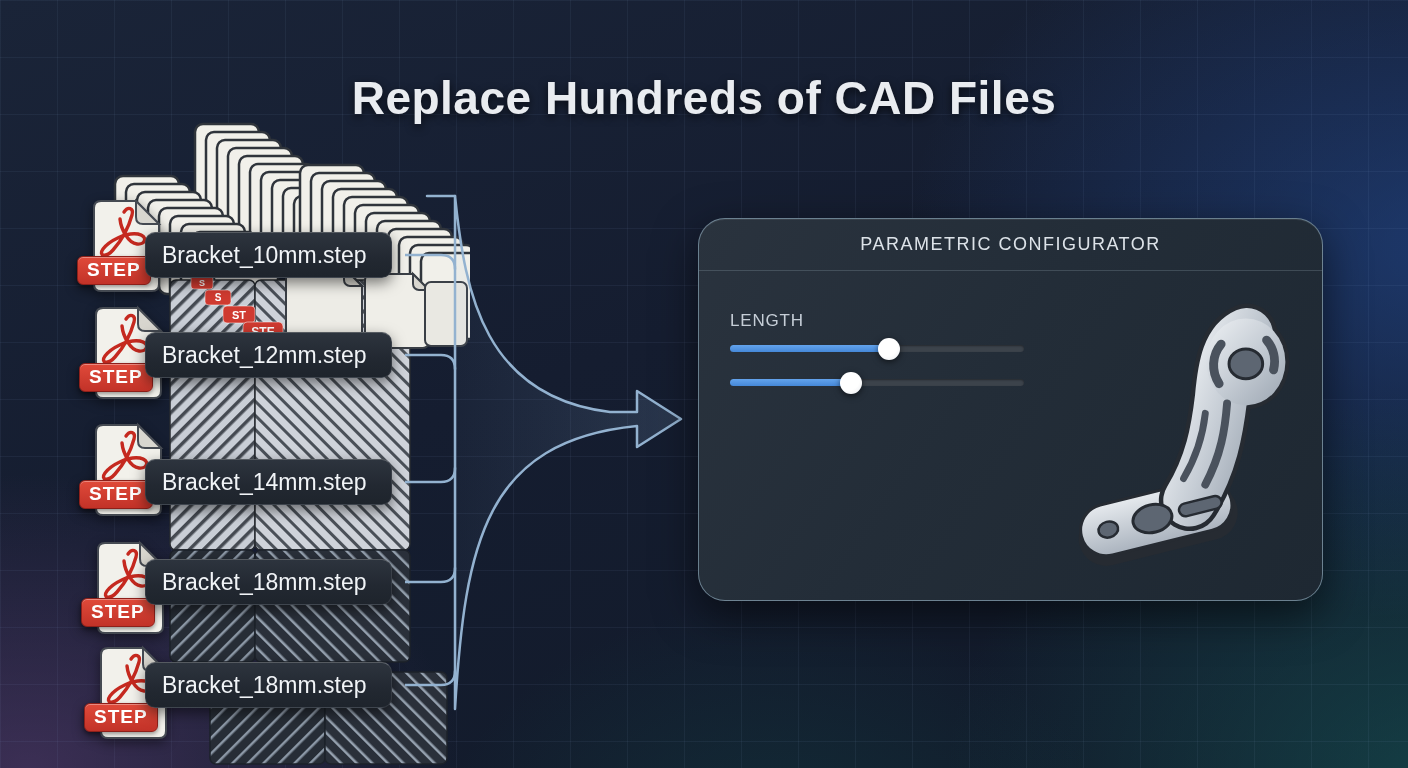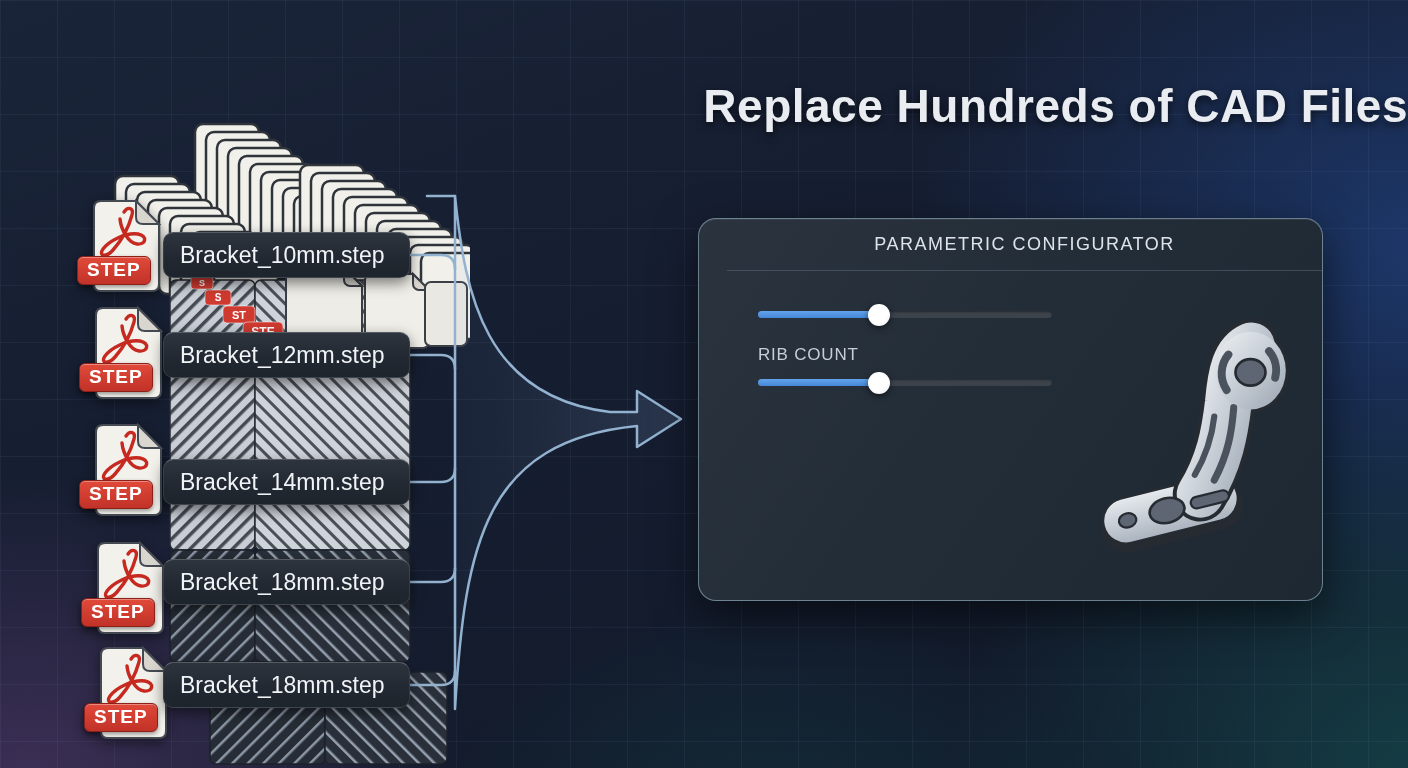--- a/index.html
+++ b/index.html
@@ -9,50 +9,50 @@
          radial-gradient(620px 420px at 2% 100%, rgba(92,62,116,.55), transparent 70%),
          radial-gradient(700px 560px at 102% 102%, rgba(23,92,92,.55), transparent 70%),
          radial-gradient(760px 520px at 103% 32%, rgba(38,84,168,.5), transparent 72%),
          radial-gradient(500px 400px at 55% 115%, rgba(18,70,74,.45), transparent 70%),
          linear-gradient(160deg,#1a2438 0%,#151d30 45%,#111a29 100%);}
   .grid-overlay{position:absolute;inset:0;pointer-events:none;
        background-image:
          linear-gradient(rgba(150,180,230,.065) 1px, transparent 1px),
          linear-gradient(90deg, rgba(150,180,230,.065) 1px, transparent 1px);
        background-size:57px 57px;}
-  .page-title{position:absolute;top:48px;left:0;width:100%;text-align:right;
+  .page-title{position:absolute;top:40px;left:0;width:100%;text-align:center;
        font-size:46px;font-weight:700;color:#e9ecf0;letter-spacing:.5px;
        text-shadow:0 3px 8px rgba(0,0,0,.65);}
 
   
   .stack-art{position:absolute;left:75px;top:110px;}
 
-  .file-pill{position:absolute;left:163px;width:247px;height:46px;border-radius:10px;
+  .file-pill{position:absolute;left:145px;width:247px;height:46px;border-radius:10px;
        background:linear-gradient(180deg,#2d343e 0%,#222831 60%,#1e242c 100%);
        border:1px solid rgba(255,255,255,.09);border-top-color:rgba(255,255,255,.25);
        box-shadow:0 5px 14px rgba(0,0,0,.5);
        color:#f1f4f7;font-size:23px;line-height:45px;padding-left:16px;box-sizing:border-box;
        white-space:nowrap;}
   .file-icon{position:absolute;width:80px;height:102px;filter:drop-shadow(0 4px 6px rgba(0,0,0,.45));}
   .file-icon svg{position:absolute;inset:0;}
   .step-badge{position:absolute;left:-9px;bottom:13px;padding:2px 9px 3px;
        background:linear-gradient(180deg,#e04a3a,#c23228);
        border:1px solid #8e201a;border-radius:6px;
        box-shadow:inset 0 1px 0 rgba(255,255,255,.35),0 2px 4px rgba(0,0,0,.4);
        color:#fff;font-weight:700;font-size:19px;letter-spacing:1px;}
 
   
   .funnel{position:absolute;left:405px;top:185px;}
 
   
   .panel{position:absolute;left:698px;top:218px;width:625px;height:383px;box-sizing:border-box;
-       border-radius:18px;
+       border-radius:27px;
        background:linear-gradient(125deg,#2a333e 0%,#232d38 45%,#1e2832 100%);
        border:1px solid rgba(168,198,216,.55);
-       box-shadow:0 14px 44px rgba(0,0,0,.55), inset 0 1px 0 rgba(255,255,255,.08);padding-left:28px;}
+       box-shadow:0 14px 44px rgba(0,0,0,.55), inset 0 1px 0 rgba(255,255,255,.08);}
   .panel-header{height:51px;line-height:51px;text-align:center;
        color:#dde3e9;font-size:18px;letter-spacing:1.5px;font-weight:500;
        border-bottom:1px solid rgba(200,220,235,.18);}
   .panel-body{display:flex;padding:40px 30px 0 31px;}
   .sliders{width:300px;}
   .slider-row{margin-bottom:27px;}
   .slider-label{color:#c6ced7;font-size:17px;letter-spacing:.8px;margin-bottom:14px;}
   .slider-track{position:relative;width:294px;height:7px;border-radius:4px;background:#3c434b;
        box-shadow:inset 0 1px 2px rgba(0,0,0,.4);}
   .slider-fill{position:absolute;left:0;top:0;height:100%;border-radius:4px;
@@ -239,36 +239,36 @@
   </svg>
   <div class="step-badge">STEP</div>
 </div>
 <div class="file-pill" style="top:662px">Bracket_18mm.step</div>
 
 <div class="panel">
   <div class="panel-header">PARAMETRIC CONFIGURATOR</div>
   <div class="panel-body">
     <div class="sliders">
 
+      <div class="slider-row">
+        <div class="slider-label">LENGTH</div>
+        <div class="slider-track">
+          <div class="slider-fill" style="width: 54%;"></div>
+          <div class="slider-thumb" style="left: 54%;"></div>
+        </div>
+      </div>
 
       <div class="slider-row">
         <div class="slider-track">
           <div class="slider-fill" style="width: 41%;"></div>
           <div class="slider-thumb" style="left: 41%;"></div>
         </div>
       </div>
 
 
-      <div class="slider-row">
-        <div class="slider-label">RIB COUNT</div>
-        <div class="slider-track">
-          <div class="slider-fill" style="width: 41%;"></div>
-          <div class="slider-thumb" style="left: 41%;"></div>
-        </div>
-      </div>
 
     </div>
 
     <svg class="preview" width="240" height="280" viewBox="0 0 240 280">
       <defs>
         <linearGradient id="metal" x1="0" y1="0" x2="1" y2="1">
           <stop offset="0" stop-color="#eef1f4"></stop>
           <stop offset=".5" stop-color="#c6cdd5"></stop>
           <stop offset="1" stop-color="#9ba5b1"></stop>
         </linearGradient>

